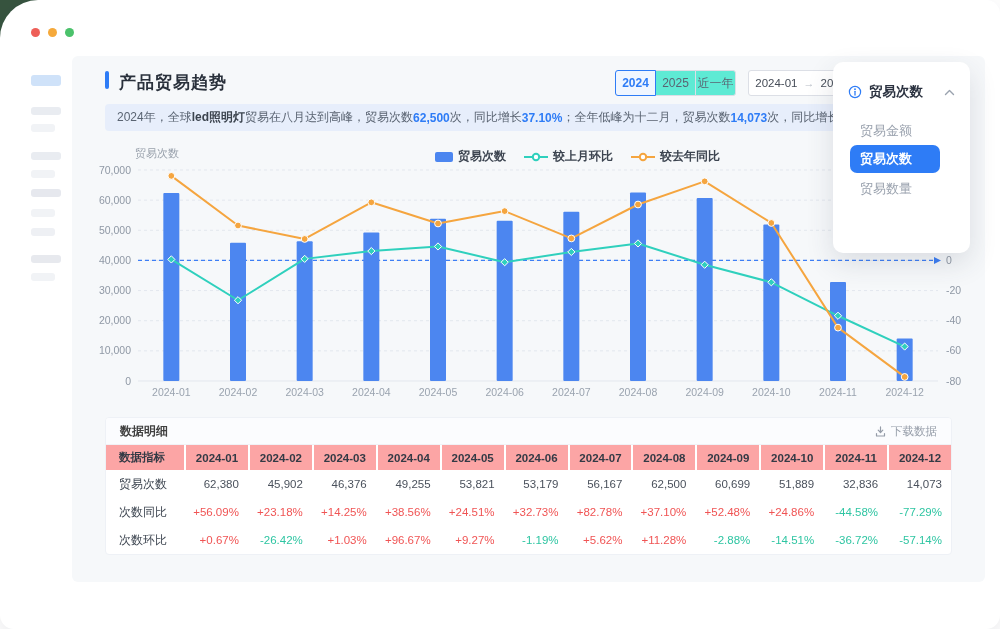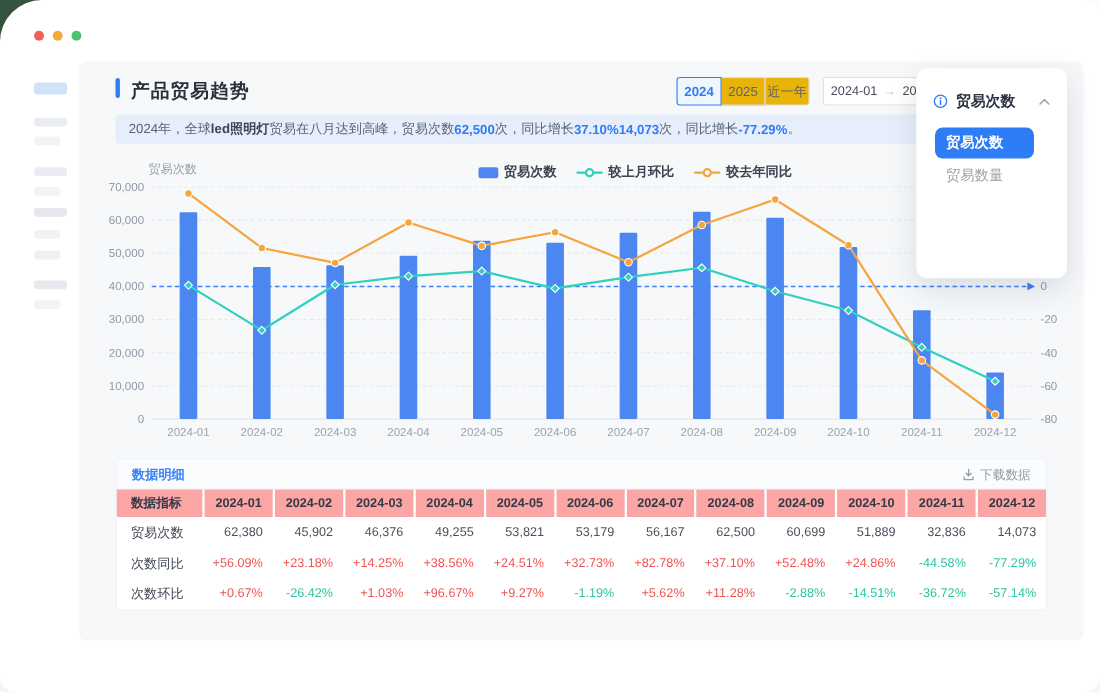--- a/index.html
+++ b/index.html
@@ -9,37 +9,37 @@
   .window { position:absolute; inset:0; background:#fff; border-radius:38px 14px 14px 14px; box-shadow:0 10px 30px rgba(30,40,60,.10); }
   .dots { position:absolute; left:31px; top:28px; display:flex; gap:8px; }
   .dot { width:9px; height:9px; border-radius:50%; }
   .dot.r { background:#ee5f58; } .dot.y { background:#f5a93b; } .dot.g { background:#4bc26b; }
   .skel { position:absolute; left:31px; border-radius:3px; }
   .content { position:absolute; left:72px; top:56px; width:913px; height:526px; background:#f6f8fa; border-radius:6px; }
   .title-wrap { position:absolute; left:33px; top:15px; display:flex; align-items:flex-start; gap:10px; }
   .title-bar { width:4px; height:18px; background:#2e7cf6; border-radius:2px; }
   .page-title { font-size:17px; font-weight:bold; color:#2a313c; letter-spacing:1px; }
   .segment-group { position:absolute; left:543px; top:14px; display:flex; }
-  .seg { width:41px; height:26px; font-size:12px; color:#5a6372; background:#eab308; border:1px solid #dcdfe6; display:flex; align-items:center; justify-content:center; margin-left:-1px; cursor:pointer; }
+  .seg { width:41px; height:26px; font-size:12px; color:#5a6372; background:#5eead4; border:1px solid #dcdfe6; display:flex; align-items:center; justify-content:center; margin-left:-1px; cursor:pointer; }
   .seg:first-child { margin-left:0; border-radius:3px 0 0 3px; }
   .seg:last-child { border-radius:0 3px 3px 0; }
   .seg.active { border-color:#2e7cf6; color:#2e7cf6; background:#f0f6ff; z-index:2; font-weight:bold; }
   .range { position:absolute; left:676px; top:14px; width:122px; height:26px; background:#fff; border:1px solid #dcdfe6; border-radius:3px; display:flex; align-items:center; justify-content:center; gap:6px; font-size:11.5px; color:#454c57; cursor:pointer; }
   .range .arrow { color:#b6bcc6; font-size:11px; }
   .banner { position:absolute; left:33px; top:48px; width:845px; height:27px; background:#e7eefb; border-radius:4px; display:flex; align-items:center; padding:0 12px; font-size:12px; color:#5a6472; white-space:nowrap; overflow:hidden;text-align:right; }
   .banner .b { font-weight:bold; color:#3b434e; }
   .banner .hl { font-weight:bold; color:#2e7cf6; }
   .axis-title { position:absolute; left:63px; top:90px; font-size:11px; color:#98a0ab; }
   .legend { position:absolute; left:363px; top:92px; display:flex; align-items:center; gap:18px; }
   .legend-item { display:flex; align-items:center; gap:5px; font-size:12px; color:#3c4450; font-weight:bold; cursor:pointer; }
   .legend-rect { width:18px; height:10px; border-radius:2px; }
   .chart-svg { position:absolute; left:13px; top:102px; }
   .table-card { position:absolute; left:33px; top:361px; width:847px; height:138px; background:#fff; border:1px solid #eef1f6; border-radius:4px; overflow:hidden; }
   .card-head { height:27px; background:#fbfcfe; border-bottom:1px solid #f0f2f6; display:flex; align-items:center; justify-content:space-between; padding:0 14px; }
-  .card-title { font-size:12px; font-weight:bold; color:#3b82f6; }
+  .card-title { font-size:12px; font-weight:bold; color:#404040; }
   .download { display:flex; align-items:center; gap:4px; font-size:11.5px; color:#959ca8; cursor:pointer; }
   .tbl { display:grid; grid-template-columns:78px repeat(12,1fr); }
   .th { height:25px; background:#fca5a5; font-size:11.5px; font-weight:bold; color:#333a45; display:flex; align-items:center; justify-content:center; border-left:2px solid #fff; }
   .th.first { border-left:none; justify-content:flex-start; padding-left:13px; }
   .td { height:28px; font-size:11.5px; color:#4a515c; display:flex; align-items:center; justify-content:flex-end; padding-right:9px; }
   .td.label { justify-content:flex-start; padding:0 0 0 13px; color:#3f4752; font-size:12px; }
   .dropdown { position:absolute; left:833px; top:62px; width:137px; height:191px; background:#fff; border-radius:10px; box-shadow:0 10px 28px rgba(50,60,80,.14); z-index:50; padding-top:18px; }
   .dd-head { display:flex; align-items:center; gap:7px; padding:0 15px; height:24px; cursor:pointer; }
   .dd-label { font-size:13.5px; font-weight:bold; color:#2b3240; flex:1; }
   .dd-opts { margin-top:12px; }
@@ -91,20 +91,21 @@
       <span>2024-12</span>
     </div>
 
     <div class="banner" id="banner">
         <span class="">2024年，全球</span>
         <span class="b">led照明灯</span>
         <span class="">贸易在八月达到高峰，贸易次数</span>
         <span class="hl">62,500</span>
         <span class="">次，同比增长</span>
         <span class="hl">37.10%</span>
+        <span class="">；全年低峰为十二月，贸易次数</span>
         <span class="hl">14,073</span>
         <span class="">次，同比增长</span>
         <span class="hl">-77.29%</span>
         <span class="">。</span>
       </div>
 
     <div class="axis-title">贸易次数</div>
 
     <div class="legend" id="legend">
         <div class="legend-item">
@@ -289,18 +290,19 @@
         <circle cx="7" cy="7" r="5.6" fill="none" stroke="#2e7cf6" stroke-width="1.2"></circle>
         <line x1="7" y1="6.3" x2="7" y2="10" stroke="#2e7cf6" stroke-width="1.3" stroke-linecap="round"></line>
         <circle cx="7" cy="4.2" r="0.9" fill="#2e7cf6"></circle>
       </svg>
       <span class="dd-label">贸易次数</span>
       <svg width="11" height="7" viewBox="0 0 11 7">
         <polyline points="1.5,5.5 5.5,1.5 9.5,5.5" fill="none" stroke="#9aa2ae" stroke-width="1.4" stroke-linecap="round" stroke-linejoin="round"></polyline>
       </svg>
     </div>
     <div class="dd-opts" id="ddopts">
+        <div class="opt">贸易金额</div>
         <div class="opt sel" style="background: rgb(46, 124, 246);">贸易次数</div>
         <div class="opt">贸易数量</div>
       </div>
   </div>
 
 </div>
 
 </body></html>

